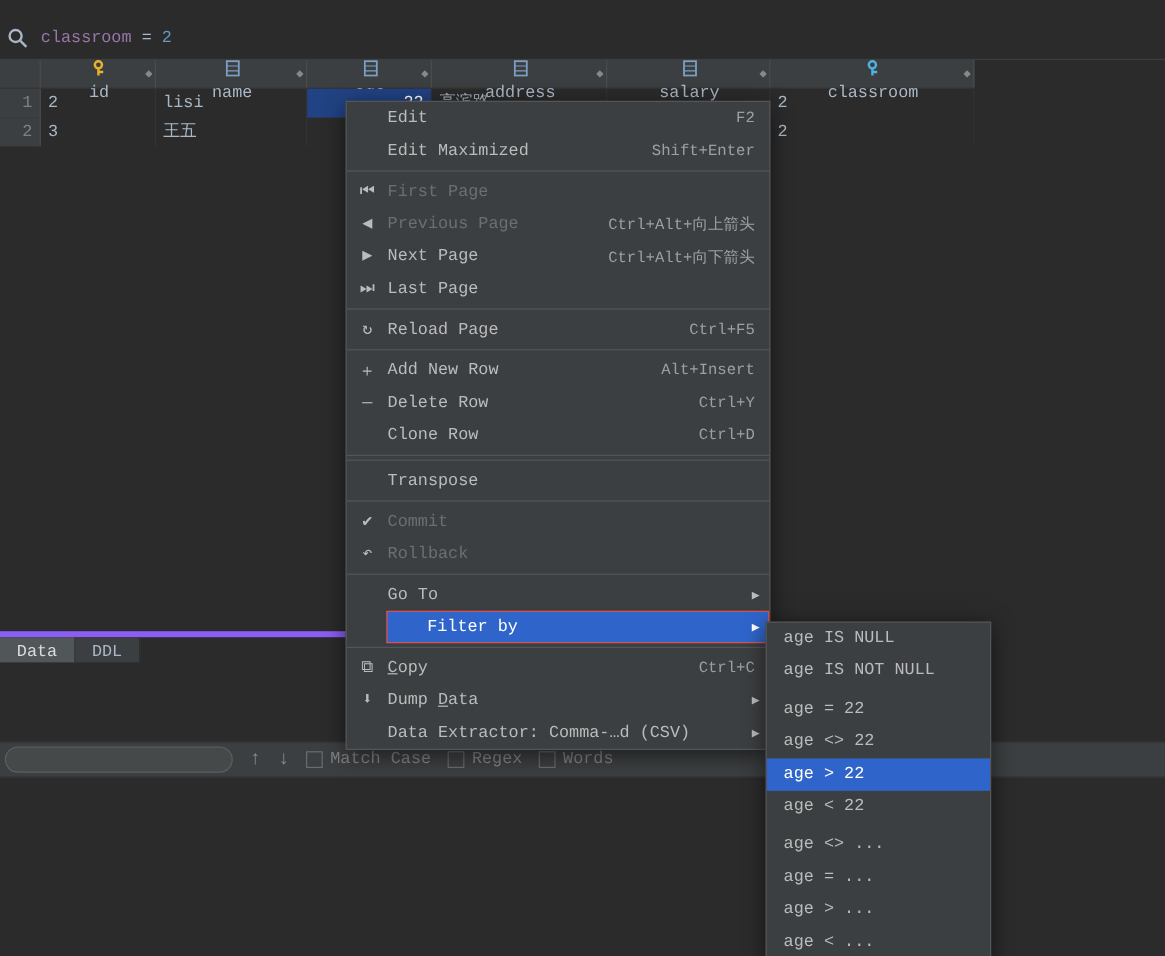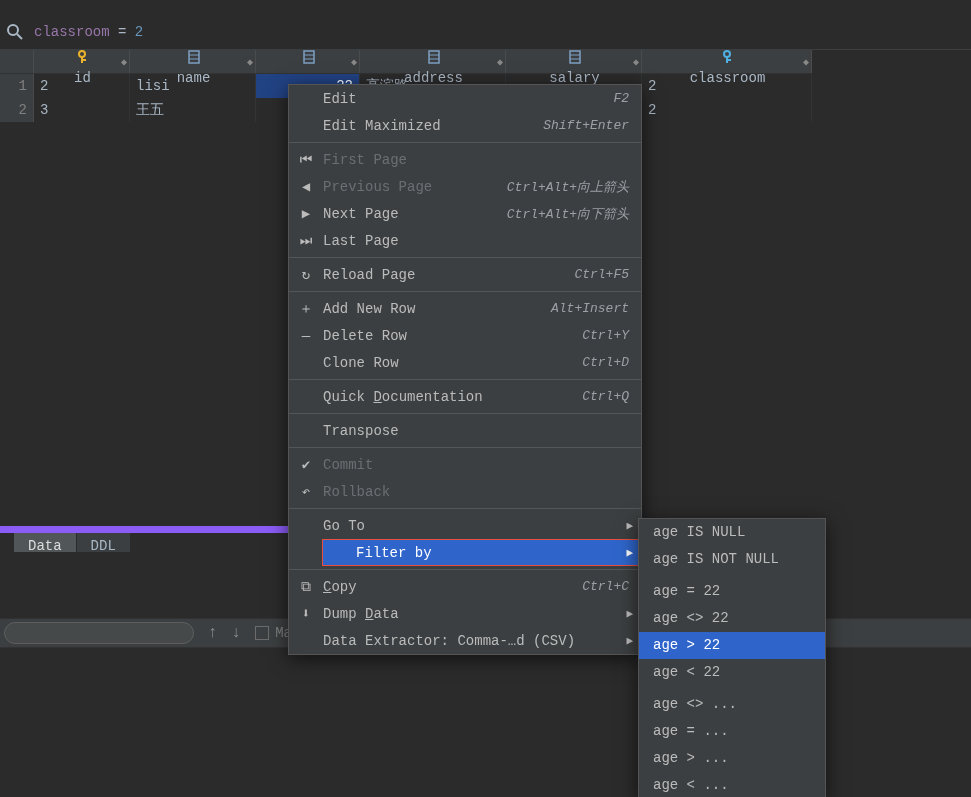--- a/index.html
+++ b/index.html
@@ -107,22 +107,21 @@
     color: #ffffff;
   }
 
   
   .bottom-tabs {
     position: absolute;
     left: 0; top: 526px;
     height: 26px; width: 290px;
     display: flex;
     align-items: stretch;
-    border-top: 7px solid #8b5cf6;
-    padding-left: 14px;
+    border-top: 5px solid #8b5cf6;
   }
   .tab {
     padding: 3px 14px;
     line-height: 20px;
     background: #3c3f41;
     border-right: 1px solid #2b2b2b;
   }
   .tab.active {
     background: #515658;
     color: #ddd;
@@ -179,21 +178,21 @@
     align-items: center;
     height: 27px;
     padding: 0 12px 0 8px;
     gap: 8px;
     color: #bbbbbb;
     position: relative;
   }
   .mi.disabled { color: #6b6f73; }
   .mi .ic { width: 18px; text-align: center; color: #bbb; }
   .mi .lbl { flex: 1; white-space: pre; }
-  .mi .sc { color: #9aa0a6; font-size: 13px; font-style: italic; }
+  .mi .sc { color: #9aa0a6; font-size: 13px; }
   .mi .sub { font-size: 11px; position: absolute; right: 8px; }
   .sep {
     height: 1px;
     background: #515658;
     margin: 3px 0;
   }
   .mi.hovered {
     background: #2f65ca;
     color: #ffffff;
     margin-left: 33px;
@@ -408,25 +407,20 @@
       <span class="ic">—</span>
       <span class="lbl">Delete Row</span>
       <span class="sc">Ctrl+Y</span>
     </div>
     <div class="mi">
       <span class="ic"></span>
       <span class="lbl">Clone Row</span>
       <span class="sc">Ctrl+D</span>
     </div>
     <div class="sep"></div>
-    <div class="mi">
-      <span class="ic"></span>
-      <span class="lbl">Quick <span class="underline">D</span>ocumentation</span>
-      <span class="sc">Ctrl+Q</span>
-    </div>
     <div class="sep"></div>
     <div class="mi">
       <span class="ic"></span>
       <span class="lbl">Transpose</span>
     </div>
     <div class="sep"></div>
     <div class="mi disabled">
       <span class="ic">✔</span>
       <span class="lbl">Commit</span>
     </div>

